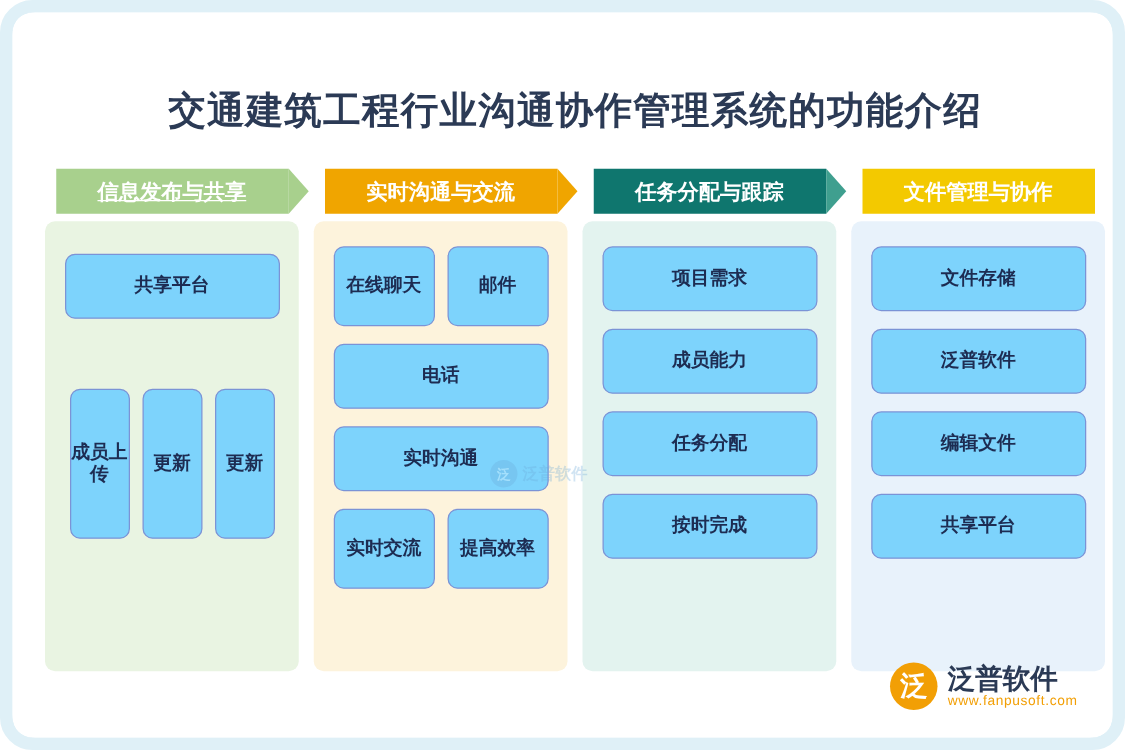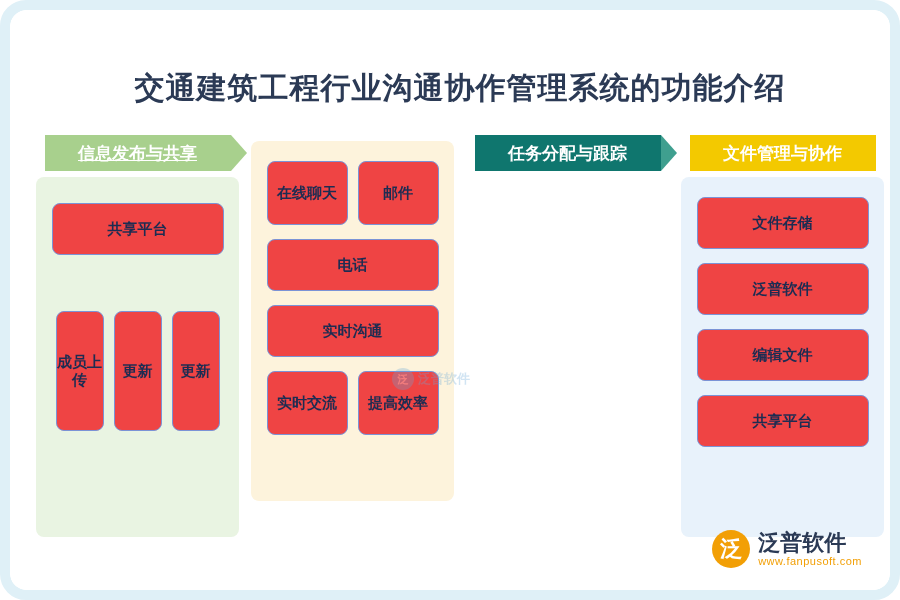--- a/index.html
+++ b/index.html
@@ -70,21 +70,21 @@
     height:360px;
     border-radius:8px;
     padding-top:20px;
     box-sizing:border-box;
     display:flex;
     flex-direction:column;
     align-items:center;
     gap:14px;
   }
   .box{
-    background:#ef4444;
+    background:#7dd3fc;
     border:1px solid #7b93d6;
     border-radius:8px;
     color:#1d2c52;
     font-weight:bold;
     font-size:15px;
     display:flex;
     align-items:center;
     justify-content:center;
     text-align:center;
     line-height:1.22;
@@ -163,20 +163,24 @@
           </div>
           <div class="row col1-bottom">
             <div class="box w-third">成员上传</div>
             <div class="box w-third">更新</div>
             <div class="box w-third">更新</div>
           </div>
         </div>
       </div>
 
       <div class="col">
+        <div class="banner" style="background:#f0a500;">
+          <span>实时沟通与交流</span>
+          <span class="arrow" style="border-left:16px solid #f0a500;"></span>
+        </div>
         <div class="body" style="background:#fdf3dc;">
           <div class="row">
             <div class="box w-half">在线聊天</div>
             <div class="box w-half">邮件</div>
           </div>
           <div class="row">
             <div class="box w-wide">电话</div>
           </div>
           <div class="row">
             <div class="box w-wide">实时沟通</div>
@@ -185,20 +189,34 @@
             <div class="box w-half">实时交流</div>
             <div class="box w-half">提高效率</div>
           </div>
         </div>
       </div>
 
       <div class="col">
         <div class="banner" style="background:#0f766e;">
           <span>任务分配与跟踪</span>
           <span class="arrow" style="border-left:16px solid #3f9f8f;"></span>
+        </div>
+        <div class="body" style="background:#e3f3ef;">
+          <div class="row">
+            <div class="box w-wide">项目需求</div>
+          </div>
+          <div class="row">
+            <div class="box w-wide">成员能力</div>
+          </div>
+          <div class="row">
+            <div class="box w-wide">任务分配</div>
+          </div>
+          <div class="row">
+            <div class="box w-wide">按时完成</div>
+          </div>
         </div>
       </div>
 
       <div class="col">
         <div class="banner" style="background:#f3c900;">
           <span>文件管理与协作</span>
         </div>
         <div class="body" style="background:#e8f2fb;">
           <div class="row">
             <div class="box w-wide">文件存储</div>

